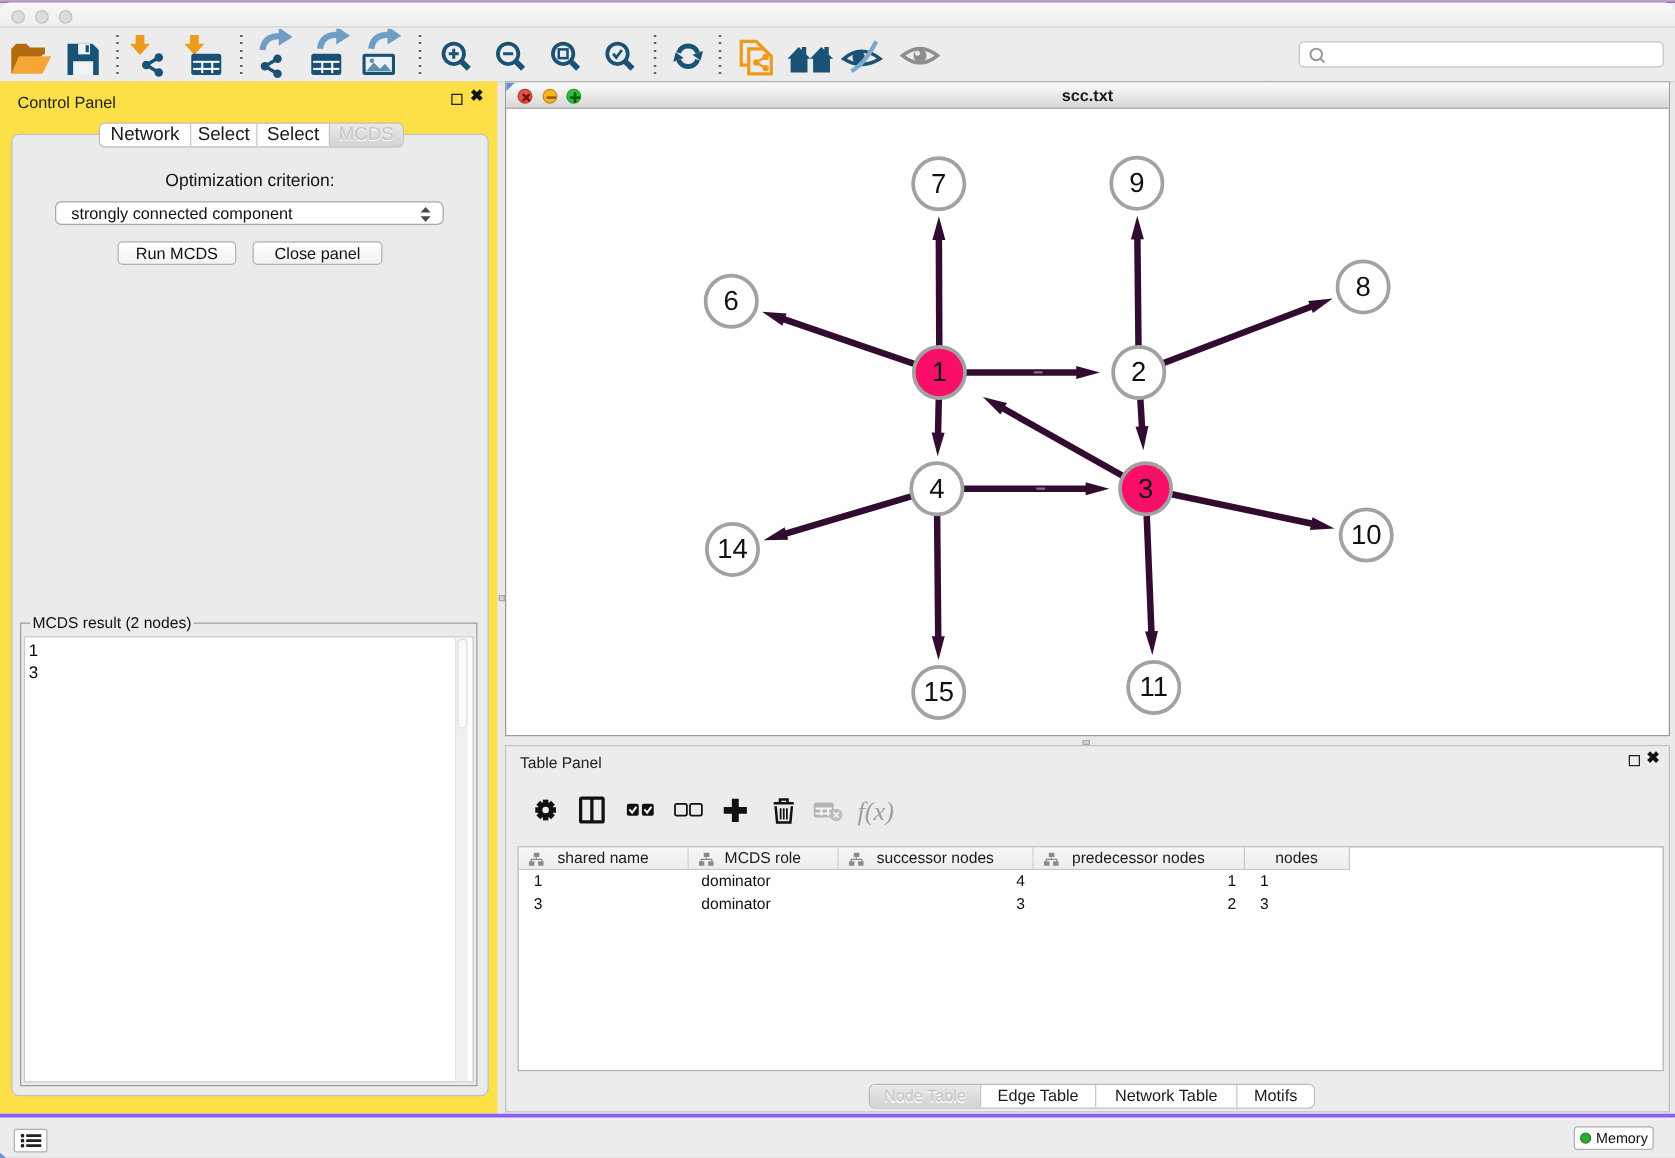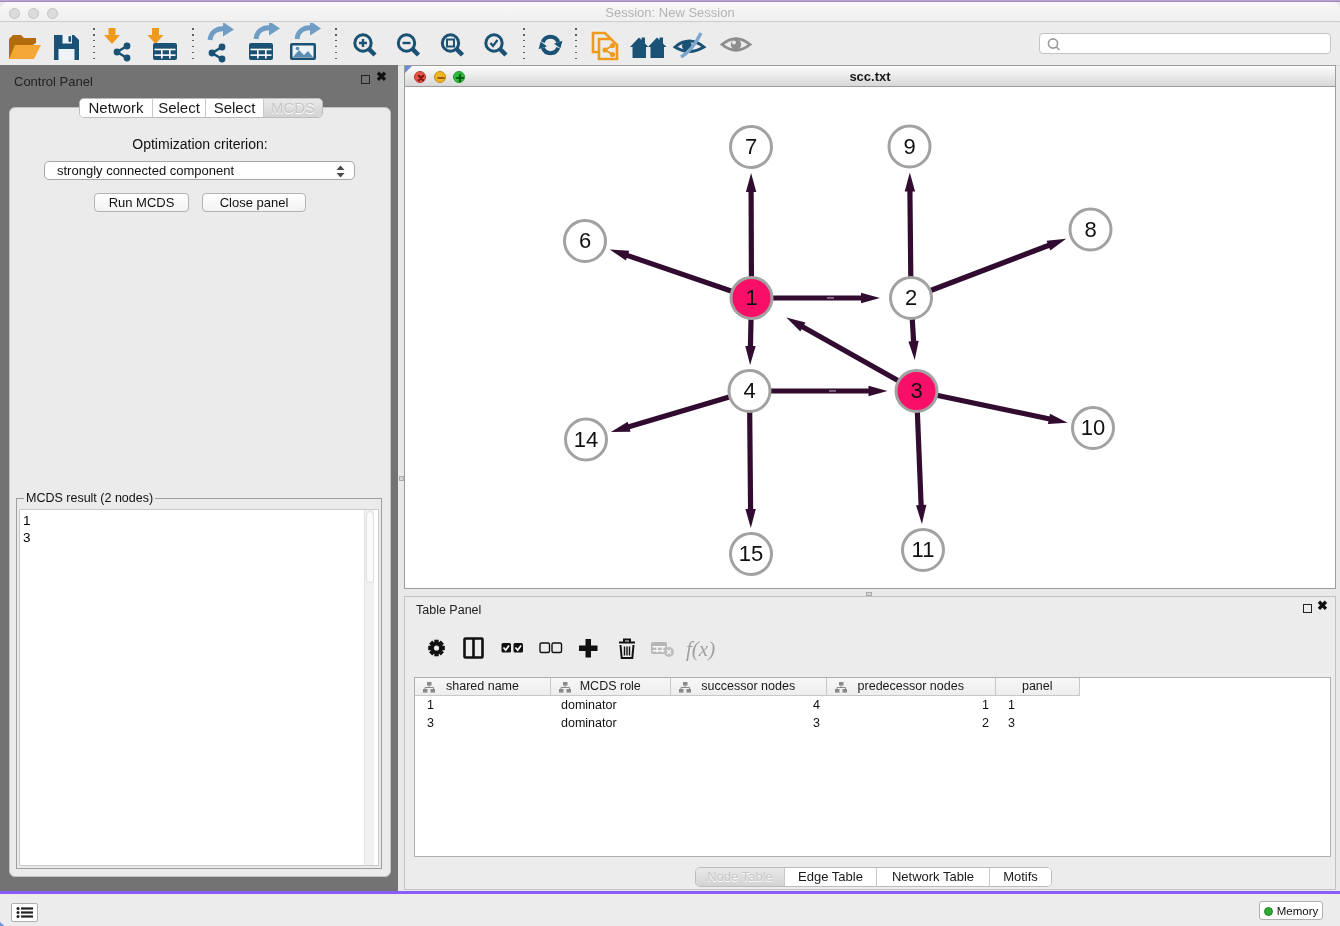--- a/index.html
+++ b/index.html
@@ -17,21 +17,21 @@
   font-size:13px; color:#b3b3b3; }
 
 #toolbar { position:absolute; left:0; top:21px; width:1340px; height:43px;
   background:#ececec; border-bottom:1px solid #d6d6d6; }
 .sep { position:absolute; top:5px; height:36px; width:1.5px;
   background:repeating-linear-gradient(to bottom,#606060 0 1.5px,rgba(0,0,0,0) 1.5px 6px); }
 #searchbox { position:absolute; left:1039px; top:10px; width:292px; height:21px;
   background:#fff; border:1px solid #c4c4c4; border-radius:4px; }
 
 #cpanel { position:absolute; left:0; top:63px; width:398px; height:825.5px;
-  background:#737373; }
+  background:#fde047; }
 #cpanel .hdr { position:absolute; left:14px; top:9px; font-size:13px; color:#222; }
 .sqbtn { position:absolute; width:9px; height:9px; border:1.5px solid #222; background:transparent; }
 .xbtn { position:absolute; font-size:13px; font-weight:bold; color:#111; }
 #cp-body { position:absolute; left:9px; top:42px; width:382px; height:770px;
   background:#ebebeb; border:1px solid #c2c2c2; border-radius:6px; }
 .tabs { position:absolute; z-index:3; display:flex; height:19.5px;
   border:1px solid #bcbcbc; border-radius:5px; overflow:hidden; background:#fff; }
 .tab { height:100%; display:flex; align-items:center; justify-content:center;
   font-size:15px; color:#1a1a1a; background:#fff; border-left:1px solid #c8c8c8; }
 .tab:first-child { border-left:none; }
@@ -87,21 +87,20 @@
   background:#fff; border:1px solid #b0b0b0; border-radius:2px; }
 .spdot { position:absolute; background:#d6d6d6; border:1px solid #ababab; }
 </style>
 </head>
 <body>
 <div id="win">
   <div id="titlebar">
     <div class="tdot" style="left:8.5px"></div>
     <div class="tdot" style="left:27.5px"></div>
     <div class="tdot" style="left:47px"></div>
-    <div id="title">Session: New Session</div>
   </div>
   <div id="toolbar">
     <svg width="1340" height="43" style="position:absolute;left:0;top:0">
         <g>
 <path d="M9,36 L9,16 L13,12 L21,12 L24,15 L36,15 L36,20 L9,36 Z" fill="#b36b10"></path>
 <path d="M9,36 L15,22 L41,22 L34,36 Z" fill="#f4a636"></path>
 </g>
         <g>
 <path d="M54,12 L74,12 L79,17 L79,37 L54,37 Z" fill="#1a5276"></path>
 <rect x="62.5" y="12" width="9.5" height="8.5" fill="#eef3f7"></rect>
@@ -398,21 +397,21 @@
             </g>
           </svg>successor nodes</div>
         <div class="thead" style="left:412px; width:168.5px;"><svg width="12" height="11" style="position:absolute;left:8px;top:4px">
             <g fill="#8a8a8a">
               <rect x="4" y="0" width="4.5" height="3.6"></rect>
               <rect x="0" y="7" width="4.5" height="3.6"></rect>
               <rect x="7.5" y="7" width="4.5" height="3.6"></rect>
               <path d="M6,4 v2 M2,7 v-1.5 h8.5 V7" stroke="#8a8a8a" stroke-width="1" fill="none"></path>
             </g>
           </svg>predecessor nodes</div>
-        <div class="thead" style="left:580.5px; width:84.5px;">panel</div>
+        <div class="thead" style="left:580.5px; width:84.5px;">nodes</div>
       <div class="tcell" style="left:12px; top:18px;">1</div>
         <div class="tcell" style="left:146px; top:18px;">dominator</div>
         <div class="tcell" style="left:255px; top:18px; width:150px; text-align:right;">4</div>
         <div class="tcell" style="left:412px; top:18px; width:162px; text-align:right;">1</div>
         <div class="tcell" style="left:593px; top:18px;">1</div>
         <div class="tcell" style="left:12px; top:36px;">3</div>
         <div class="tcell" style="left:146px; top:36px;">dominator</div>
         <div class="tcell" style="left:255px; top:36px; width:150px; text-align:right;">3</div>
         <div class="tcell" style="left:412px; top:36px; width:162px; text-align:right;">2</div>
         <div class="tcell" style="left:593px; top:36px;">3</div>

